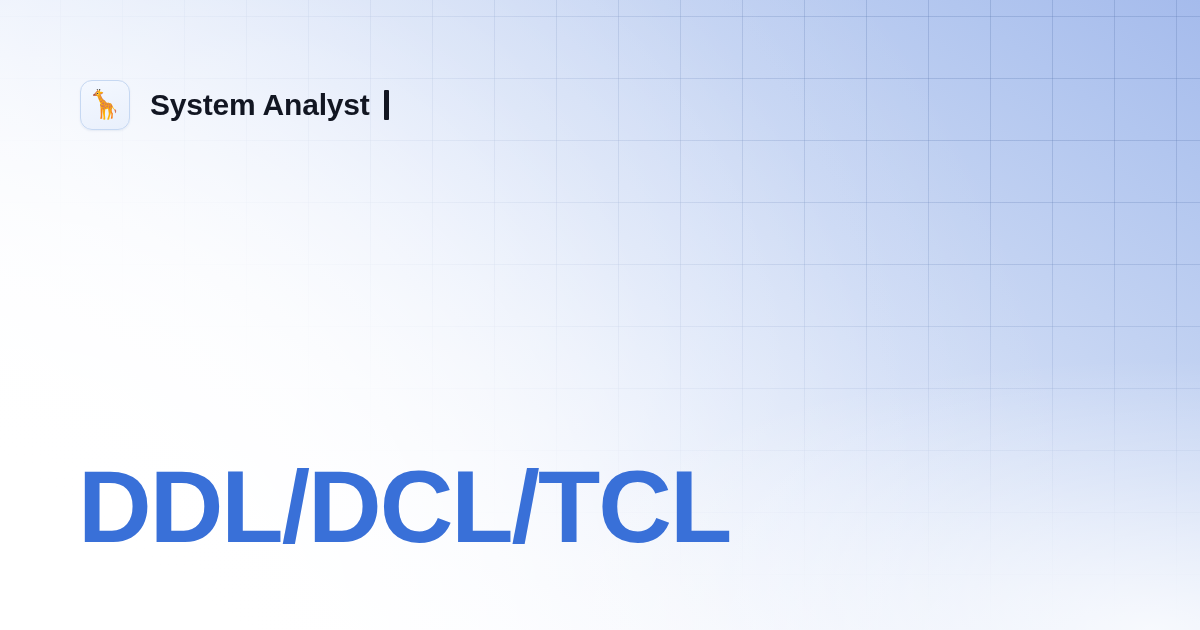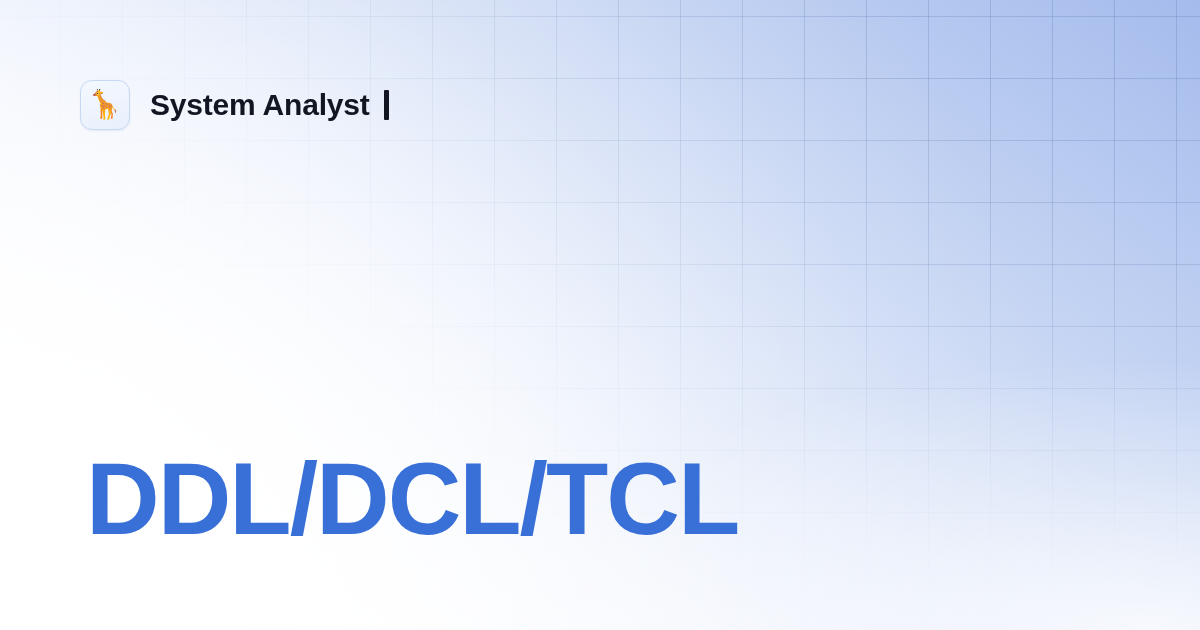--- a/index.html
+++ b/index.html
@@ -136,21 +136,21 @@
     border-radius: 1px;
     flex: 0 0 auto;
   }
 
   
   .headline {
     position: absolute;
     left: 78px;
     bottom: 72px;
     z-index: 5;
-    margin: 8px;
+    margin: 0;
     font-size: 102px;
     line-height: 1.0;
     font-weight: 700;
     letter-spacing: -2px;
     color: #3970d8;
     max-width: 1040px;
     white-space: nowrap;
   }
 </style>
 </head>

